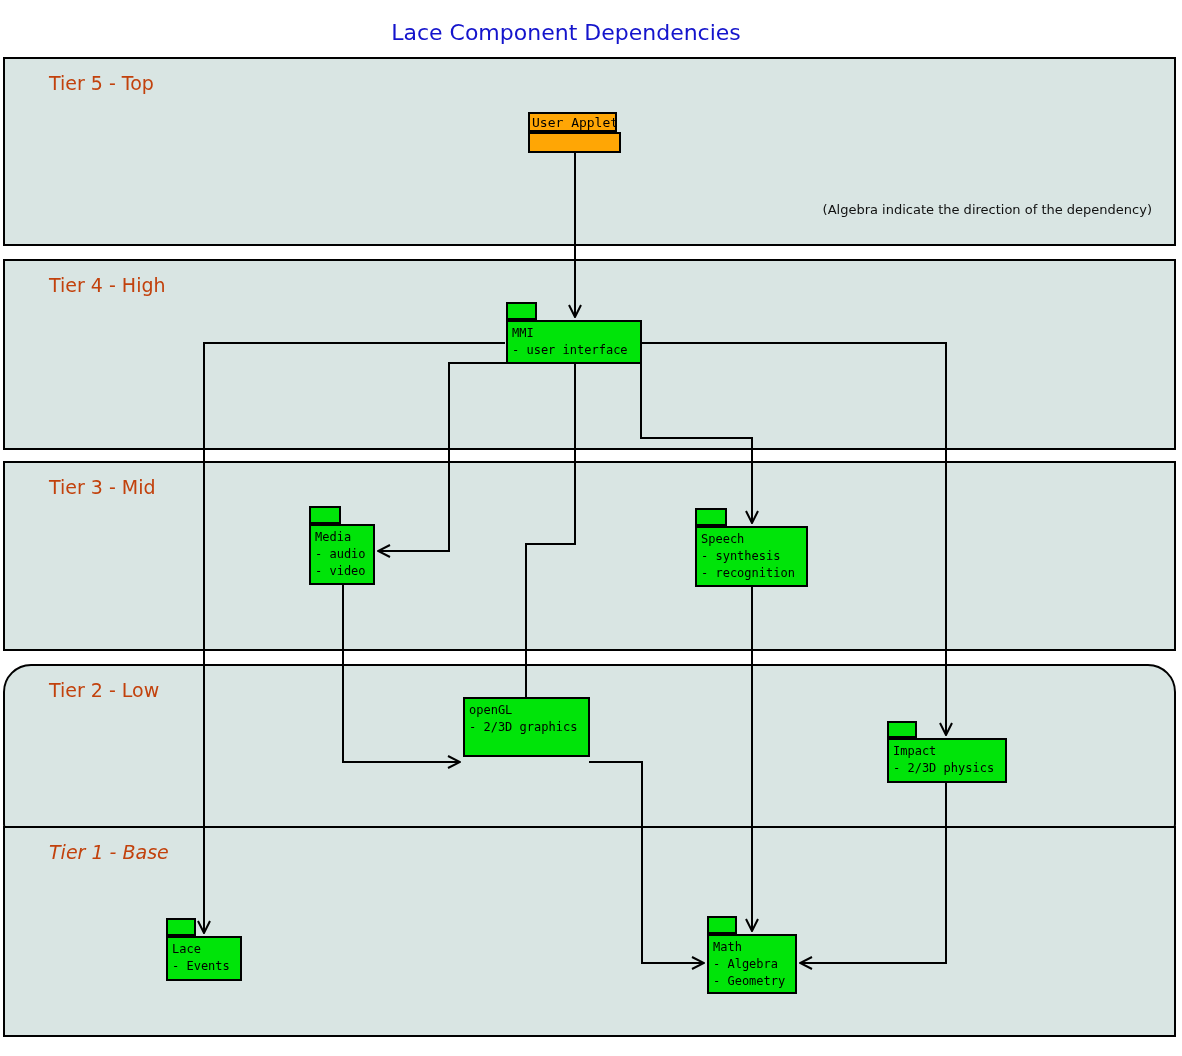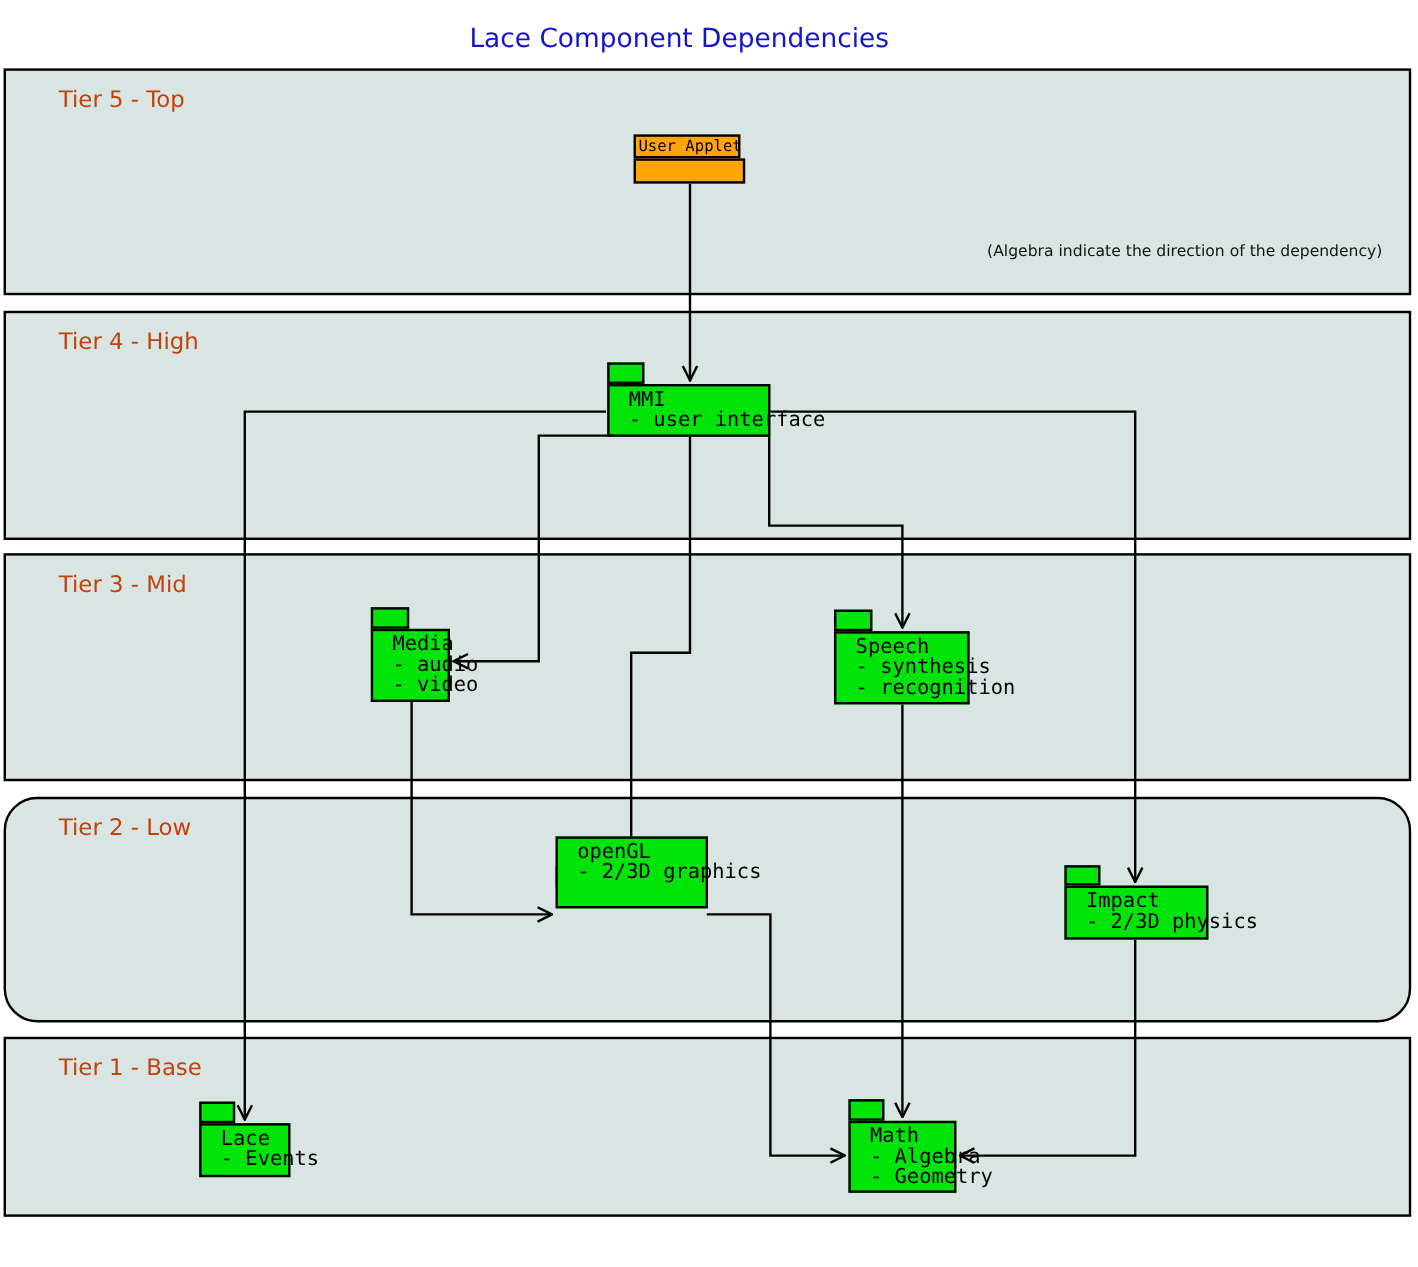--- a/index.html
+++ b/index.html
@@ -28,21 +28,21 @@
   .annotation{
     position:absolute;top:202px;right:30px;font-size:13px;color:#111;z-index:4;
   }
   #wires{position:absolute;left:0;top:0;z-index:2;}
   #wires polyline{fill:none;stroke:var(--line-color);stroke-width:2;}
   .pkg{position:absolute;z-index:3;font-family:"DejaVu Sans Mono","Liberation Mono",monospace;}
   .pkg .tab,.pkg .body{
     position:absolute;border:2px solid #000;box-sizing:border-box;background:var(--package-green);
   }
   .pkg.orange .tab,.pkg.orange .body{background:var(--applet-orange);}
-  .pkg .body{white-space:nowrap;font-size:17px;line-height:17px;padding:3px 16px;color:#000;}
+  .pkg .body{white-space:nowrap;font-size:12px;line-height:17px;padding:3px 4px;color:#000;}
   .pkg .tab{font-size:13px;line-height:15px;padding:1px 2px;color:#000;white-space:nowrap;}
 </style>
 </head>
 <body>
 
 <div id="canvas">
 
   <div class="page-title">Lace Component Dependencies</div>
 
   <div class="tier" style="top:57px;height:189px;">
@@ -50,21 +50,21 @@
   </div>
   <div class="tier" style="top:259px;height:191px;">
     <span class="tier-label">Tier 4 - High</span>
   </div>
   <div class="tier" style="top:461px;height:190px;padding-left:32px;">
     <span class="tier-label">Tier 3 - Mid</span>
   </div>
   <div class="tier" style="top:664px;height:188px;border-radius:28px;">
     <span class="tier-label">Tier 2 - Low</span>
   </div>
-  <div class="tier" style="top:864px;height:150px;">
+  <div class="tier" style="top:826px;height:211px;font-style:italic;">
     <span class="tier-label">Tier 1 - Base</span>
   </div>
 
   <div class="annotation">(Algebra indicate the direction of the dependency)</div>
 
   <svg id="wires" width="1182" height="1056">
     <defs>
       <marker id="arrow" viewBox="-14 -8 15 16" refX="0" refY="0" markerWidth="15" markerHeight="16" markerUnits="userSpaceOnUse" orient="auto">
         <path d="M-12,-6 L0,0 L-12,6" fill="none" stroke="#000" stroke-width="2"></path>
       </marker>

